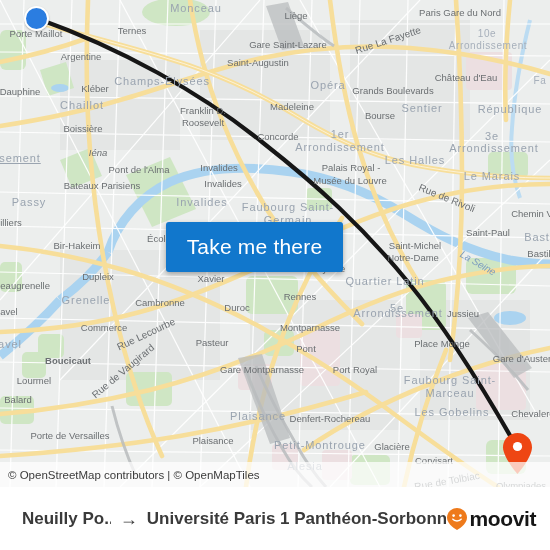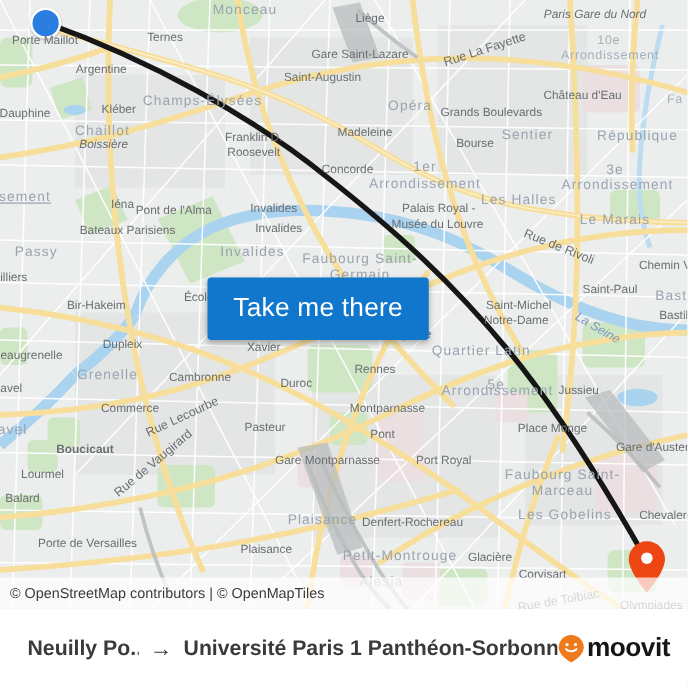--- a/index.html
+++ b/index.html
@@ -242,49 +242,49 @@
         <path d="M15.5 1 C7.5 1 1 7.4 1 15.3 C1 25.5 15.5 42 15.5 42 C15.5 42 30 25.5 30 15.3 C30 7.4 23.5 1 15.5 1 Z" fill="#ee4613"></path>
         <circle cx="15.5" cy="14.5" r="4.6" fill="#ffffff"></circle>
       </svg>
     </div>
 
     <div id="label-layer">
         <div class="lbl poi" style="left: 36px; top: 33px;">Porte Maillot</div>
         <div class="lbl area" style="left: 196px; top: 8px;">Monceau</div>
         <div class="lbl poi" style="left: 132px; top: 30px;">Ternes</div>
         <div class="lbl poi" style="left: 296px; top: 15px;">Liège</div>
-        <div class="lbl poi" style="left: 476px; top: 12px; font-style: italic;">Paris Gare du Nord</div>
+        <div class="lbl poi" style="left: 460px; top: 12px;">Paris Gare du Nord</div>
         <div class="lbl poi" style="left: 81px; top: 56px;">Argentine</div>
         <div class="lbl poi" style="left: 288px; top: 44px;">Gare Saint-Lazare</div>
         <div class="lbl road" style="left: 388px; top: 40px; transform: translate(-50%, -50%) rotate(-18deg);">Rue La Fayette</div>
         <div class="lbl area2" style="left: 487px; top: 33px;">10e</div>
         <div class="lbl area2" style="left: 488px; top: 45px;">Arrondissement</div>
         <div class="lbl poi" style="left: 258px; top: 62px;">Saint-Augustin</div>
         <div class="lbl area" style="left: 162px; top: 81px;">Champs-Élysées</div>
         <div class="lbl poi" style="left: 466px; top: 77px;">Château d'Eau</div>
         <div class="lbl poi" style="left: 20px; top: 91px;">Dauphine</div>
         <div class="lbl poi" style="left: 95px; top: 88px;">Kléber</div>
         <div class="lbl area" style="left: 328px; top: 85px;">Opéra</div>
         <div class="lbl poi" style="left: 393px; top: 90px;">Grands Boulevards</div>
         <div class="lbl area2" style="left: 540px; top: 80px;">Fa</div>
         <div class="lbl area2" style="left: 541px; top: 92px; margin-left: 37px;">du</div>
         <div class="lbl area" style="left: 82px; top: 105px;">Chaillot</div>
         <div class="lbl poi" style="left: 292px; top: 106px;">Madeleine</div>
         <div class="lbl area" style="left: 422px; top: 108px;">Sentier</div>
         <div class="lbl area" style="left: 510px; top: 109px;">République</div>
         <div class="lbl poi" style="left: 203px; top: 110px;">Franklin D.</div>
         <div class="lbl poi" style="left: 203px; top: 122px;">Roosevelt</div>
-        <div class="lbl poi" style="left: 83px; top: 116px; font-style: italic;">Boissière</div>
+        <div class="lbl poi" style="left: 83px; top: 128px;">Boissière</div>
         <div class="lbl poi" style="left: 380px; top: 115px;">Bourse</div>
         <div class="lbl poi" style="left: 278px; top: 136px;">Concorde</div>
         <div class="lbl area" style="left: 340px; top: 134px;">1er</div>
         <div class="lbl area" style="left: 340px; top: 147px;">Arrondissement</div>
         <div class="lbl area" style="left: 492px; top: 136px;">3e</div>
         <div class="lbl area" style="left: 494px; top: 148px;">Arrondissement</div>
-        <div class="lbl poi" style="left: 98px; top: 164px;">Iéna</div>
+        <div class="lbl poi" style="left: 98px; top: 152px; font-style: italic;">Iéna</div>
         <div class="lbl area" style="left: 20px; top: 158px; text-decoration: underline;">sement</div>
         <div class="lbl area" style="left: 415px; top: 160px;">Les Halles</div>
         <div class="lbl poi" style="left: 351px; top: 167px;">Palais Royal -</div>
         <div class="lbl poi" style="left: 350px; top: 180px;">Musée du Louvre</div>
         <div class="lbl poi" style="left: 139px; top: 169px;">Pont de l'Alma</div>
         <div class="lbl poi" style="left: 219px; top: 167px;">Invalides</div>
         <div class="lbl area" style="left: 492px; top: 176px;">Le Marais</div>
         <div class="lbl poi" style="left: 102px; top: 185px;">Bateaux Parisiens</div>
         <div class="lbl poi" style="left: 223px; top: 183px;">Invalides</div>
         <div class="lbl area" style="left: 29px; top: 202px;">Passy</div>

